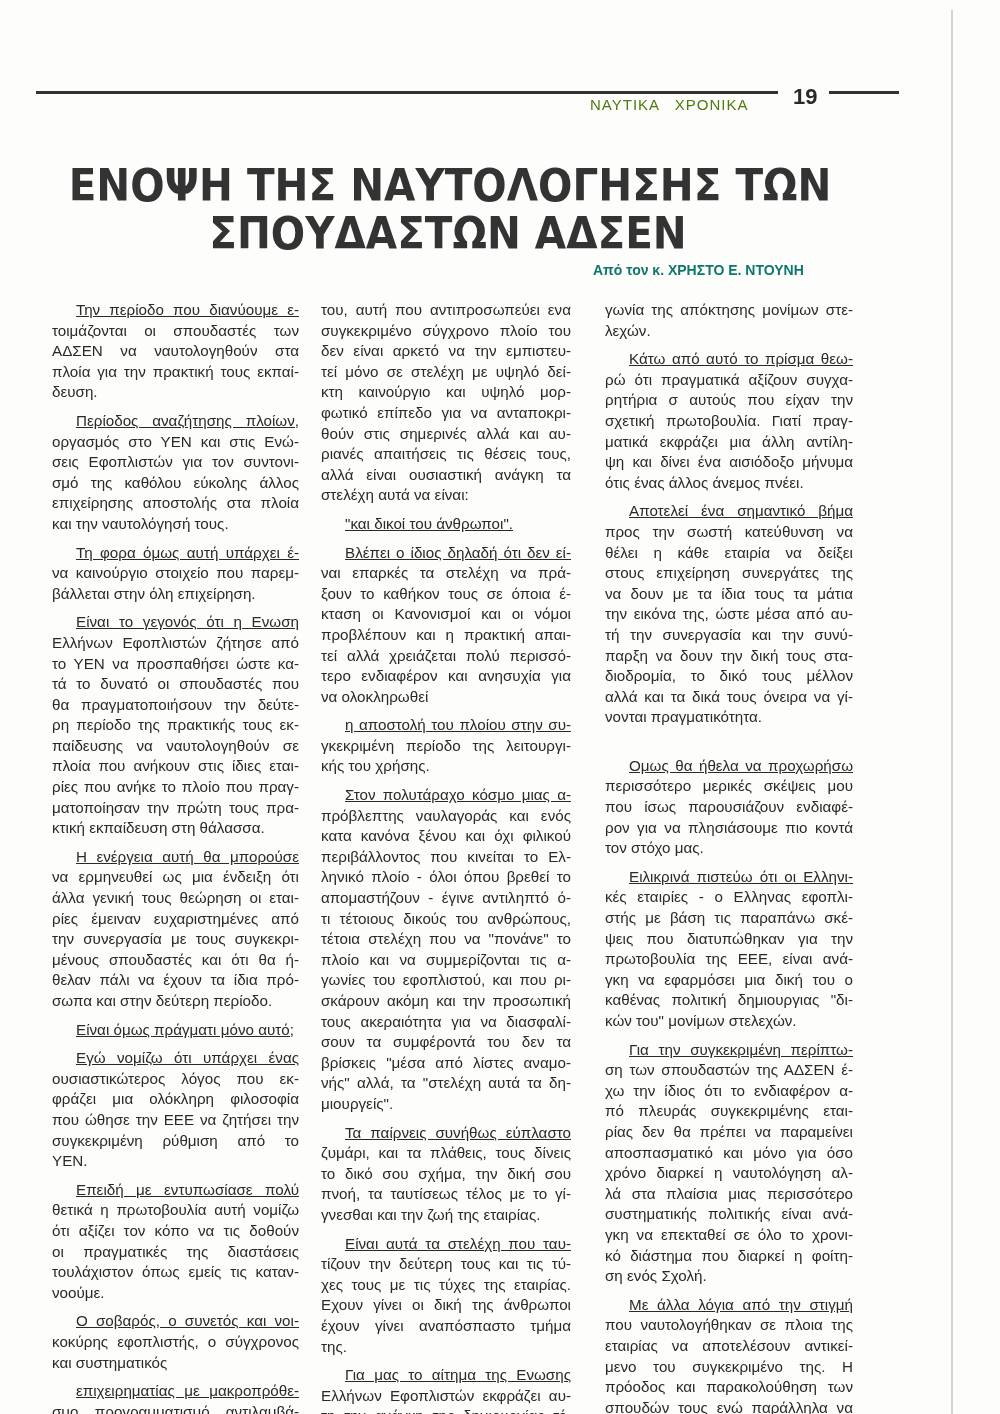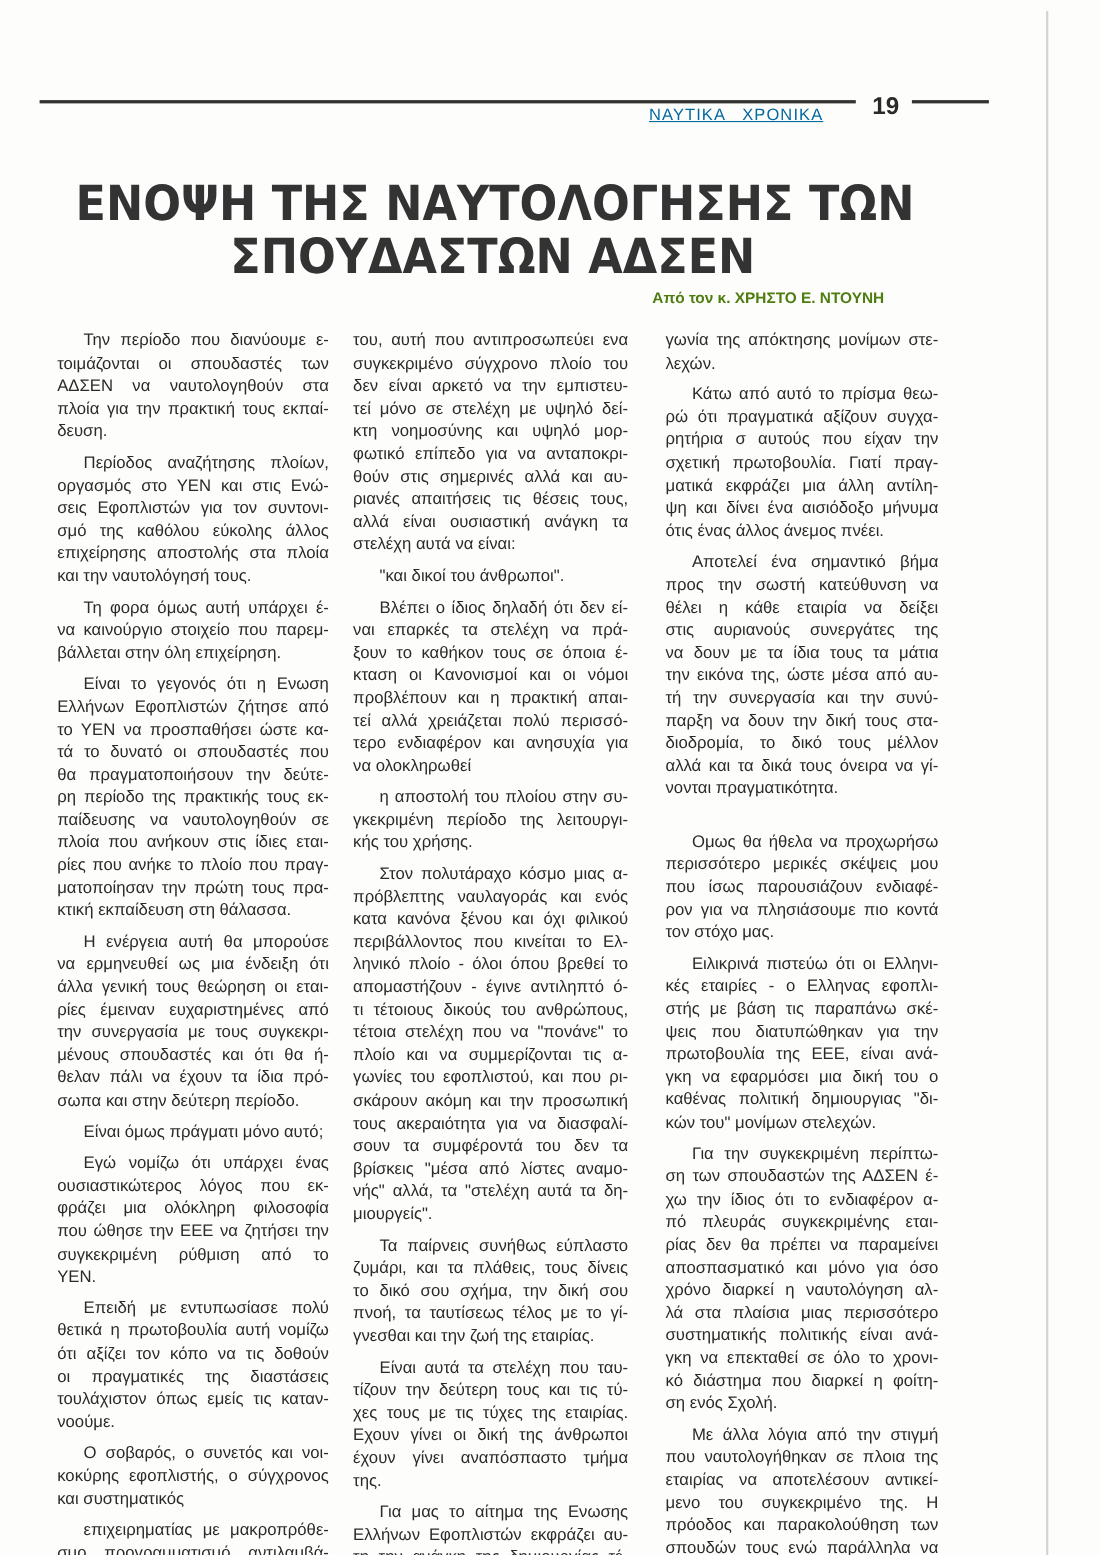--- a/index.html
+++ b/index.html
@@ -1,26 +1,26 @@
 <!DOCTYPE html>
 <html><head>
 <meta charset="utf-8">
 <style>
   html, body { margin:0; padding:0; }
   body { width:1000px; height:1414px; background:#fdfdfb; position:relative; overflow:hidden; font-family:"Liberation Sans", sans-serif; color:#222; }
   .edge-line { position:absolute; left:951px; top:10px; width:2px; height:1404px; background:#d4d4cf; }
   .rule { position:absolute; height:3px; background:#333; }
-  .running-head { position:absolute; left:590px; top:96px; font-size:15px; letter-spacing:1px; color:#0369a1;text-decoration:underline; }
+  .running-head { position:absolute; left:590px; top:96px; font-size:15px; letter-spacing:1px; color:#4d7c0f; }
   .page-num { position:absolute; left:793px; top:84px; font-size:22px; font-weight:bold; color:#2a2a2a;text-align:right; }
   .title { position:absolute; left:0; width:900px; text-align:center; font-family:"DejaVu Sans", sans-serif; font-weight:bold; font-size:44px; color:#333; letter-spacing:0px; transform:scaleX(0.92); transform-origin:center; }
-  .byline { position:absolute; left:593px; top:262px; font-size:14px; font-weight:bold; color:#4d7c0f; }
+  .byline { position:absolute; left:593px; top:262px; font-size:14px; font-weight:bold; color:#0f766e; }
   .col { position:absolute; top:300px; font-size:15.2px; line-height:20.6px; color:#2a2a2a; }
   .col .line { white-space:nowrap; display:block; height:20.6px; text-align:justify; text-align-last:justify; }
   .col .line.last { text-align-last:left; }
-  .col .line.ind { padding-left:24px; }
+  .col .line.ind { padding-left:24px;text-decoration:underline; }
   .col .gap { display:block; height:8px; }
   .col .gap2 { display:block; height:28px; }
   #c1 { left:52px; width:247px; }
   #c2 { left:321px; width:250px; }
   #c3 { left:605px; width:248px; }
 </style>
 </head>
 <body>
 
 <div class="edge-line"></div>
@@ -95,21 +95,21 @@
     <span class="line last">και συστηματικός</span>
     <span class="gap"></span>
     <span class="line ind">επιχειρηματίας με μακροπρόθε-</span>
     <span class="line">σμο προγραμματισμό αντιλαμβά-</span>
   </div>
 <div class="col" id="c2">
     <span class="line">του, αυτή που αντιπροσωπεύει ενα</span>
     <span class="line">συγκεκριμένο σύγχρονο πλοίο του</span>
     <span class="line">δεν είναι αρκετό να την εμπιστευ-</span>
     <span class="line">τεί μόνο σε στελέχη με υψηλό δεί-</span>
-    <span class="line">κτη νοημοσύνης και υψηλό μορ-</span>
+    <span class="line">κτη καινούργιο και υψηλό μορ-</span>
     <span class="line">φωτικό επίπεδο για να ανταποκρι-</span>
     <span class="line">θούν στις σημερινές αλλά και αυ-</span>
     <span class="line">ριανές απαιτήσεις τις θέσεις τους,</span>
     <span class="line">αλλά είναι ουσιαστική ανάγκη τα</span>
     <span class="line last">στελέχη αυτά να είναι:</span>
     <span class="gap"></span>
     <span class="line ind last">"και δικοί του άνθρωποι".</span>
     <span class="gap"></span>
     <span class="line ind">Βλέπει ο ίδιος δηλαδή ότι δεν εί-</span>
     <span class="line">ναι επαρκές τα στελέχη να πρά-</span>
@@ -166,21 +166,21 @@
     <span class="line">ρώ ότι πραγματικά αξίζουν συγχα-</span>
     <span class="line">ρητήρια σ αυτούς που είχαν την</span>
     <span class="line">σχετική πρωτοβουλία. Γιατί πραγ-</span>
     <span class="line">ματικά εκφράζει μια άλλη αντίλη-</span>
     <span class="line">ψη και δίνει ένα αισιόδοξο μήνυμα</span>
     <span class="line last">ότις ένας άλλος άνεμος πνέει.</span>
     <span class="gap"></span>
     <span class="line ind">Αποτελεί ένα σημαντικό βήμα</span>
     <span class="line">προς την σωστή κατεύθυνση να</span>
     <span class="line">θέλει η κάθε εταιρία να δείξει</span>
-    <span class="line">στις  αυριανούς συνεργάτες της</span>
+    <span class="line">στους  επιχείρηση συνεργάτες της</span>
     <span class="line">να δουν με τα ίδια τους τα μάτια</span>
     <span class="line">την εικόνα της, ώστε μέσα από αυ-</span>
     <span class="line">τή την συνεργασία και την συνύ-</span>
     <span class="line">παρξη να δουν την δική τους στα-</span>
     <span class="line">διοδρομία, το δικό τους μέλλον</span>
     <span class="line">αλλά και τα δικά τους όνειρα να γί-</span>
     <span class="line last">νονται πραγματικότητα.</span>
     <span class="gap2"></span>
     <span class="line ind">Ομως θα ήθελα να προχωρήσω</span>
     <span class="line">περισσότερο μερικές σκέψεις μου</span>

